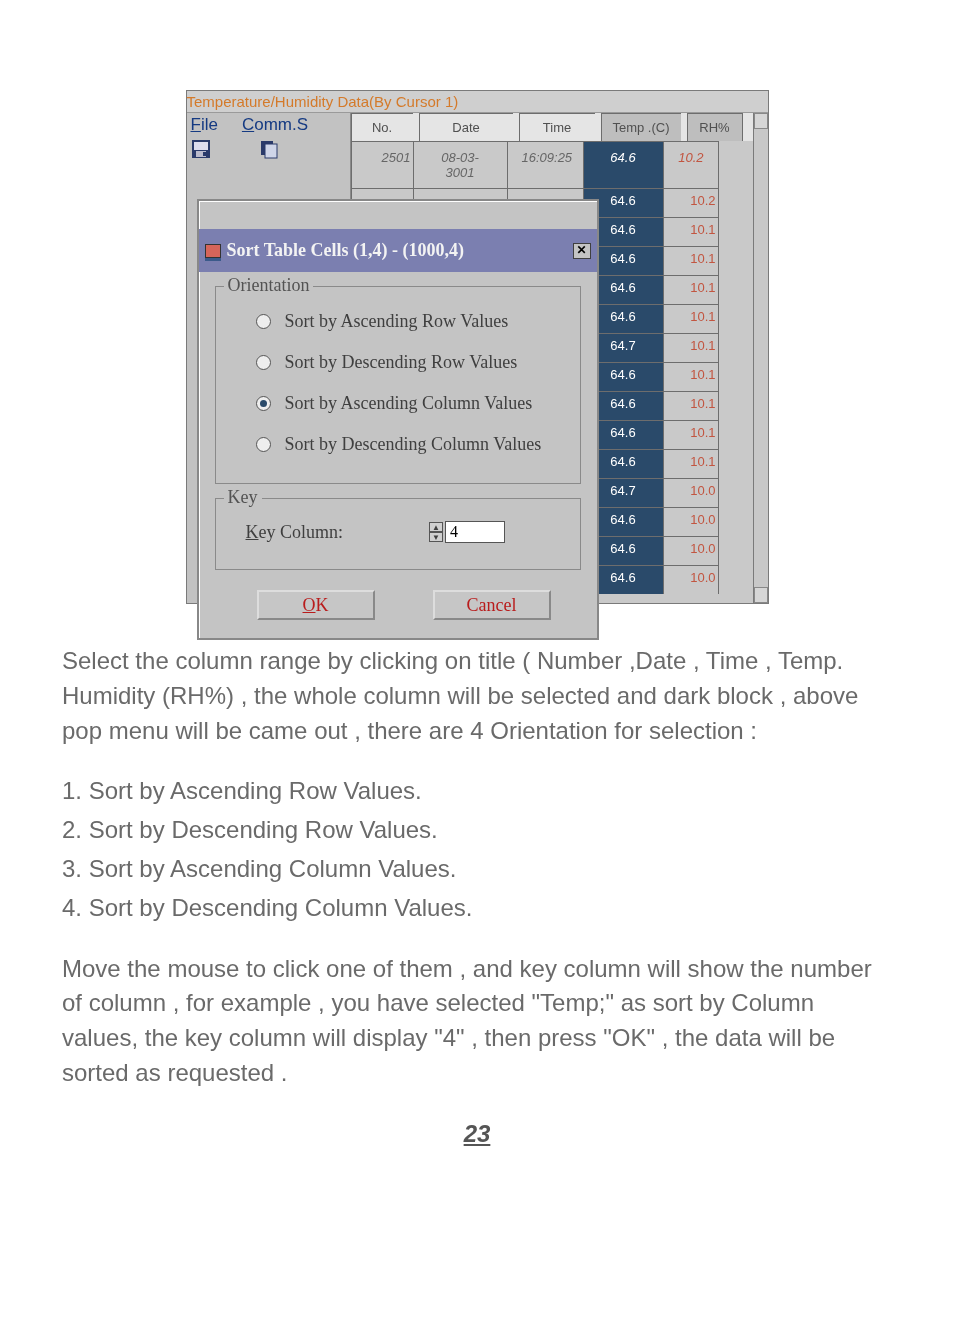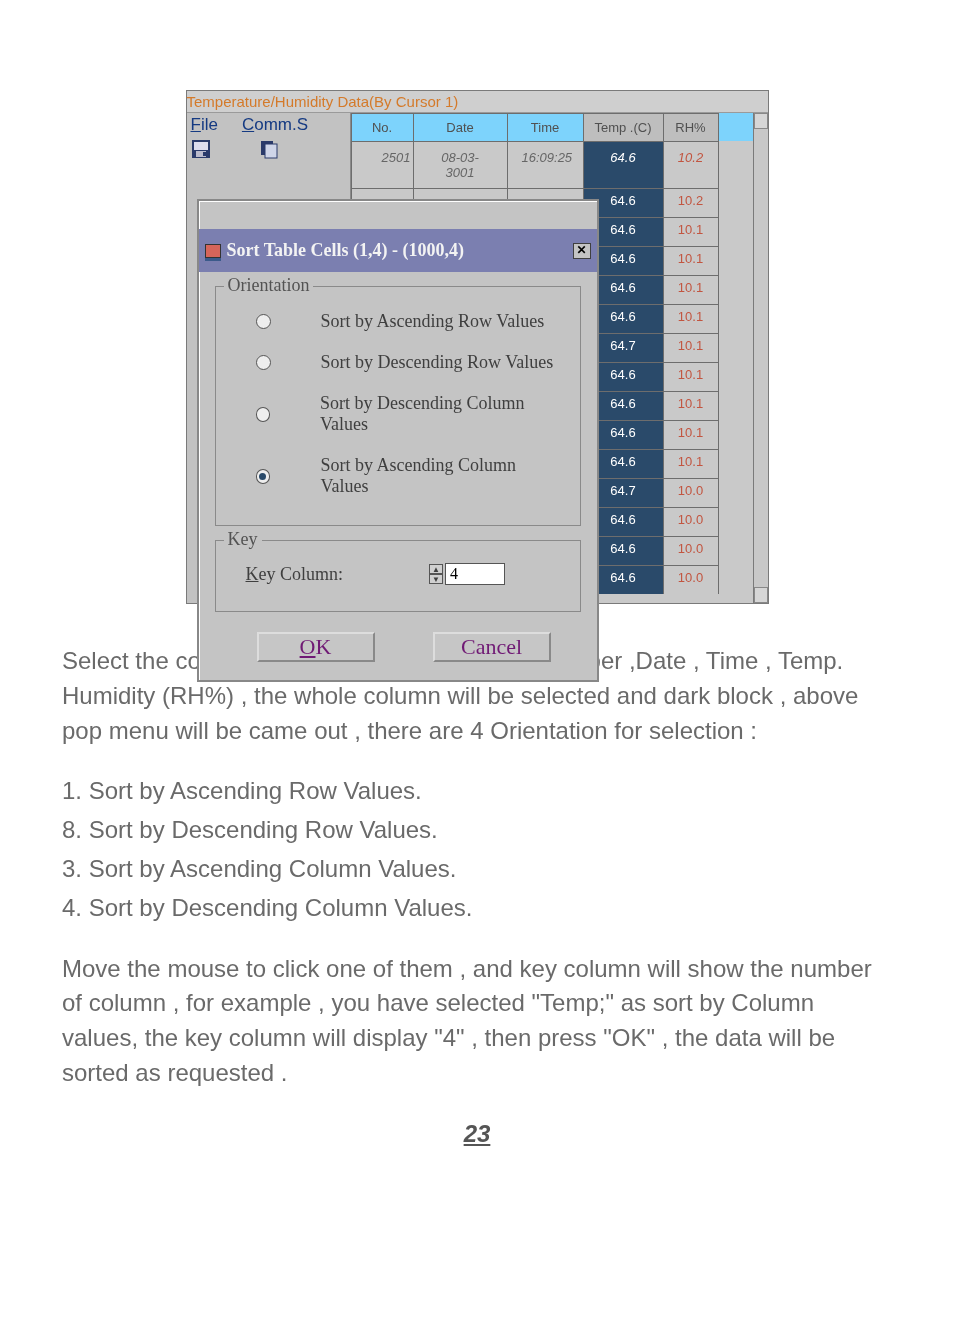--- a/index.html
+++ b/index.html
@@ -54,30 +54,30 @@
 
   .table-col {
     flex: 1;
     display: flex;
     flex-direction: column;
   }
   .thead-row, .trow {
     display: flex;
     font-size: 13px;
   }
-  .thead-row { background: #7dd3fc; }
+  .thead-row { background: #e5e5e5; gap: 6px; }
   .th, .td {
     border: 1px solid #6d6d6d;
     border-right: none;
     border-bottom: none;
     text-align: center;
     padding: 6px 2px;
     font-size: 13px;
   }
-  .th:last-child, .td:last-child { border-right: 1px solid #6d6d6d; text-align: center; }
+  .th:last-child, .td:last-child { border-right: 1px solid #6d6d6d; }
   .th { color: #505050; }
   .c-no   { width: 62px; }
   .c-date { width: 94px; }
   .c-time { width: 76px; }
   .c-temp { width: 80px; background: #2a4a6a; color: #fff; }
   .c-rh   { width: 56px; color: #c25540; text-align: right; padding-right: 4px; }
   .th.c-temp { background: #bebebe; color: #505050; }
   .th.c-rh   { background: #bebebe; color: #505050; text-align: center; padding-right: 2px; }
   .first-trow .td { padding: 8px 14px; font-style: italic; }
   .first-trow .c-no   { text-align: right; padding-right: 2px; }
@@ -143,21 +143,20 @@
     color: #535353; font-family: "Times New Roman", serif;
     font-size: 18px;
     text-align: right;
   }
   .radio-line {
     display: flex; align-items: center;
     padding: 10px 0 10px 28px;
     font-family: "Times New Roman", serif;
     font-size: 18px; color: #3f3f3f;
     cursor: pointer;
-    gap: 36px;
   }
   .radio {
     width: 15px; height: 15px; border-radius: 50%;
     border: 1px solid #555; background: #eee;
     margin-right: 14px; display:flex; align-items:center; justify-content:center;
   }
   .radio.sel::after {
     content:""; width:7px; height:7px; background:#2a4a6a; border-radius:50%;
   }
 
@@ -183,21 +182,21 @@
     font-family:"Times New Roman",serif; font-size:16px; padding:0 4px;
     background:#fff;
   }
 
   .dlg-buttons {
     display:flex; gap: 58px; padding: 12px 0 18px 58px;
   }
   .dlg-btn {
     width: 118px; height: 30px;
     border: 2px outset #ddd; background:#c6c6c6;
-    font-family:"Times New Roman",serif; font-size:22px; color:#701a75;
+    font-family:"Times New Roman",serif; font-size:18px; color:#b91c1c;
     cursor:pointer;
   }
   .dlg-btn .ul { text-decoration: underline; }
 
   .doc-text { font-size: 24px; line-height: 1.45; color: #6a6a6a; }
   .doc-text p { margin-bottom: 26px; }
   .doc-text .list-line { margin-bottom: 4px; }
   .doc-text .pnum {
     text-align: center; font-weight: bold; font-style: italic;
     text-decoration: underline; color: #555; margin-top: 26px;
@@ -372,26 +371,26 @@
         <div class="fieldset-legend">Orientation</div>
         <div class="radio-line">
           <span class="radio"></span>
           <span>Sort by Ascending Row Values</span>
         </div>
         <div class="radio-line">
           <span class="radio"></span>
           <span>Sort by Descending Row Values</span>
         </div>
         <div class="radio-line">
+          <span class="radio sel"></span>
+          <span>Sort by Ascending Column Values</span>
+        </div>
+        <div class="radio-line">
           <span class="radio"></span>
           <span>Sort by Descending Column Values</span>
-        </div>
-        <div class="radio-line">
-          <span class="radio sel"></span>
-          <span>Sort by Ascending Column Values</span>
         </div>
       </div>
 
       <div class="fieldset">
         <div class="fieldset-legend">Key</div>
         <div class="key-row">
           <span><span class="ul">K</span><span>ey Column:</span></span>
           <span class="spinner">
             <span class="spinner-btns">
               <span class="spin-btn">▲</span>
@@ -405,20 +404,20 @@
       <div class="dlg-buttons">
         <button class="dlg-btn"><span class="ul">O</span><span>K</span></button>
         <button class="dlg-btn">Cancel</button>
       </div>
     </div>
   </div>
 
   <div class="doc-text">
     <p>Select the column range by clicking on title ( Number ,Date , Time , Temp. Humidity (RH%) , the whole column will be selected and dark block , above pop menu will be came out , there are 4 Orientation for selection :</p>
     <div class="list-line">1. Sort by Ascending Row Values.</div>
-    <div class="list-line">8. Sort by Descending Row Values.</div>
+    <div class="list-line">2. Sort by Descending Row Values.</div>
     <div class="list-line">3. Sort by Ascending Column Values.</div>
     <div class="list-line">4. Sort by Descending Column Values.</div>
     <p style="margin-top:26px">Move the mouse to click one of them  , and key column will show the number of column , for example , you have selected "Temp;" as sort by Column values, the key  column will display "4" , then press "OK" , the data will  be sorted as requested .</p>
     <div class="pnum">23</div>
   </div>
 
 </div>
 
 </body></html>

